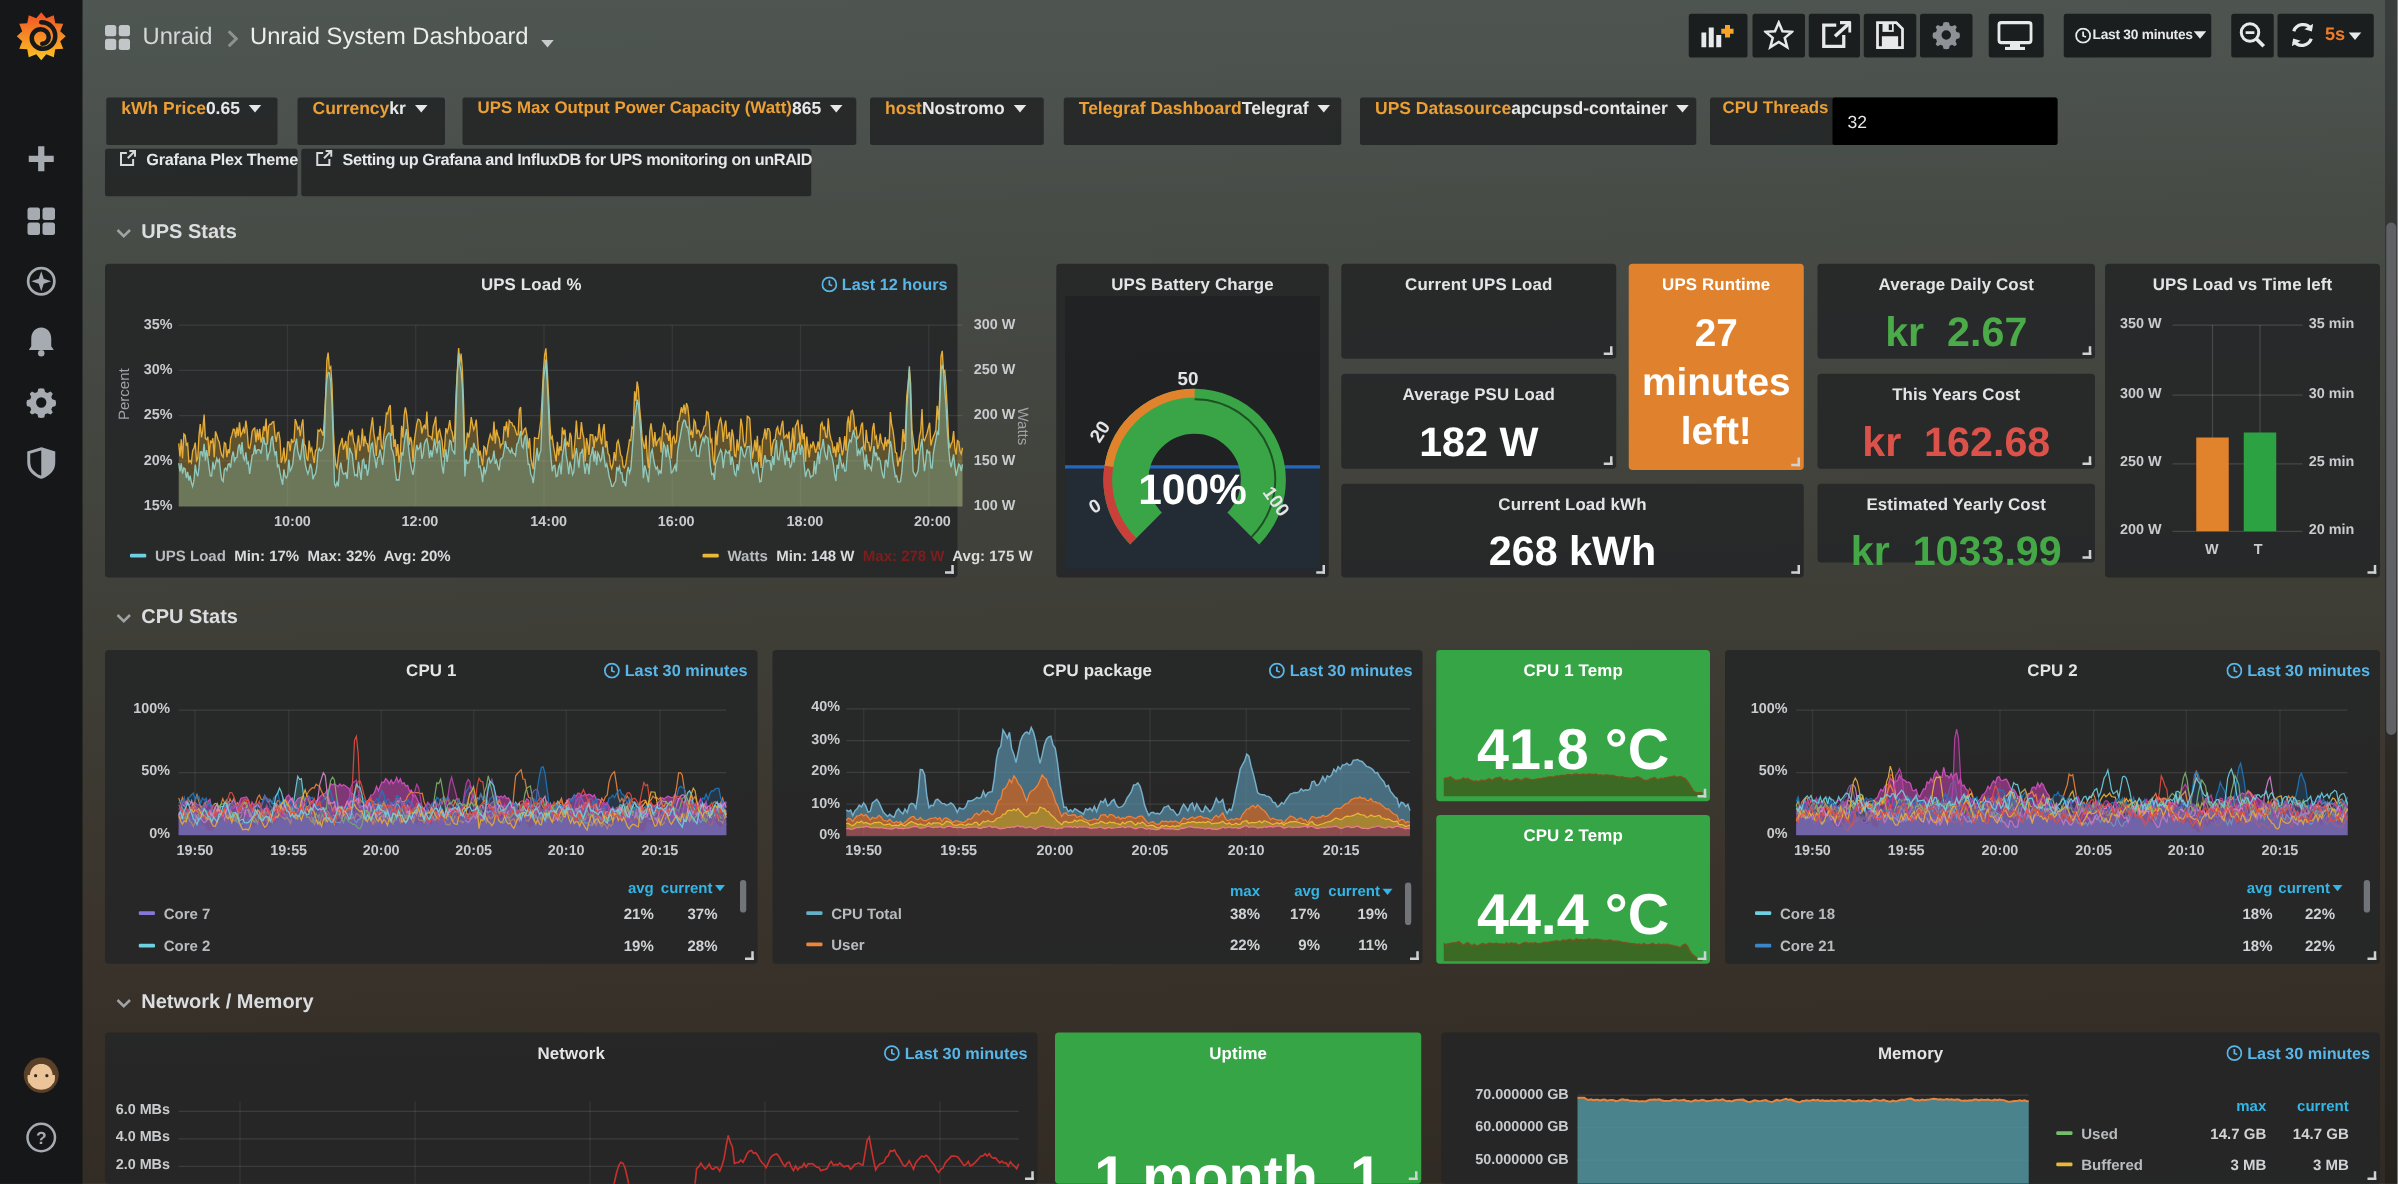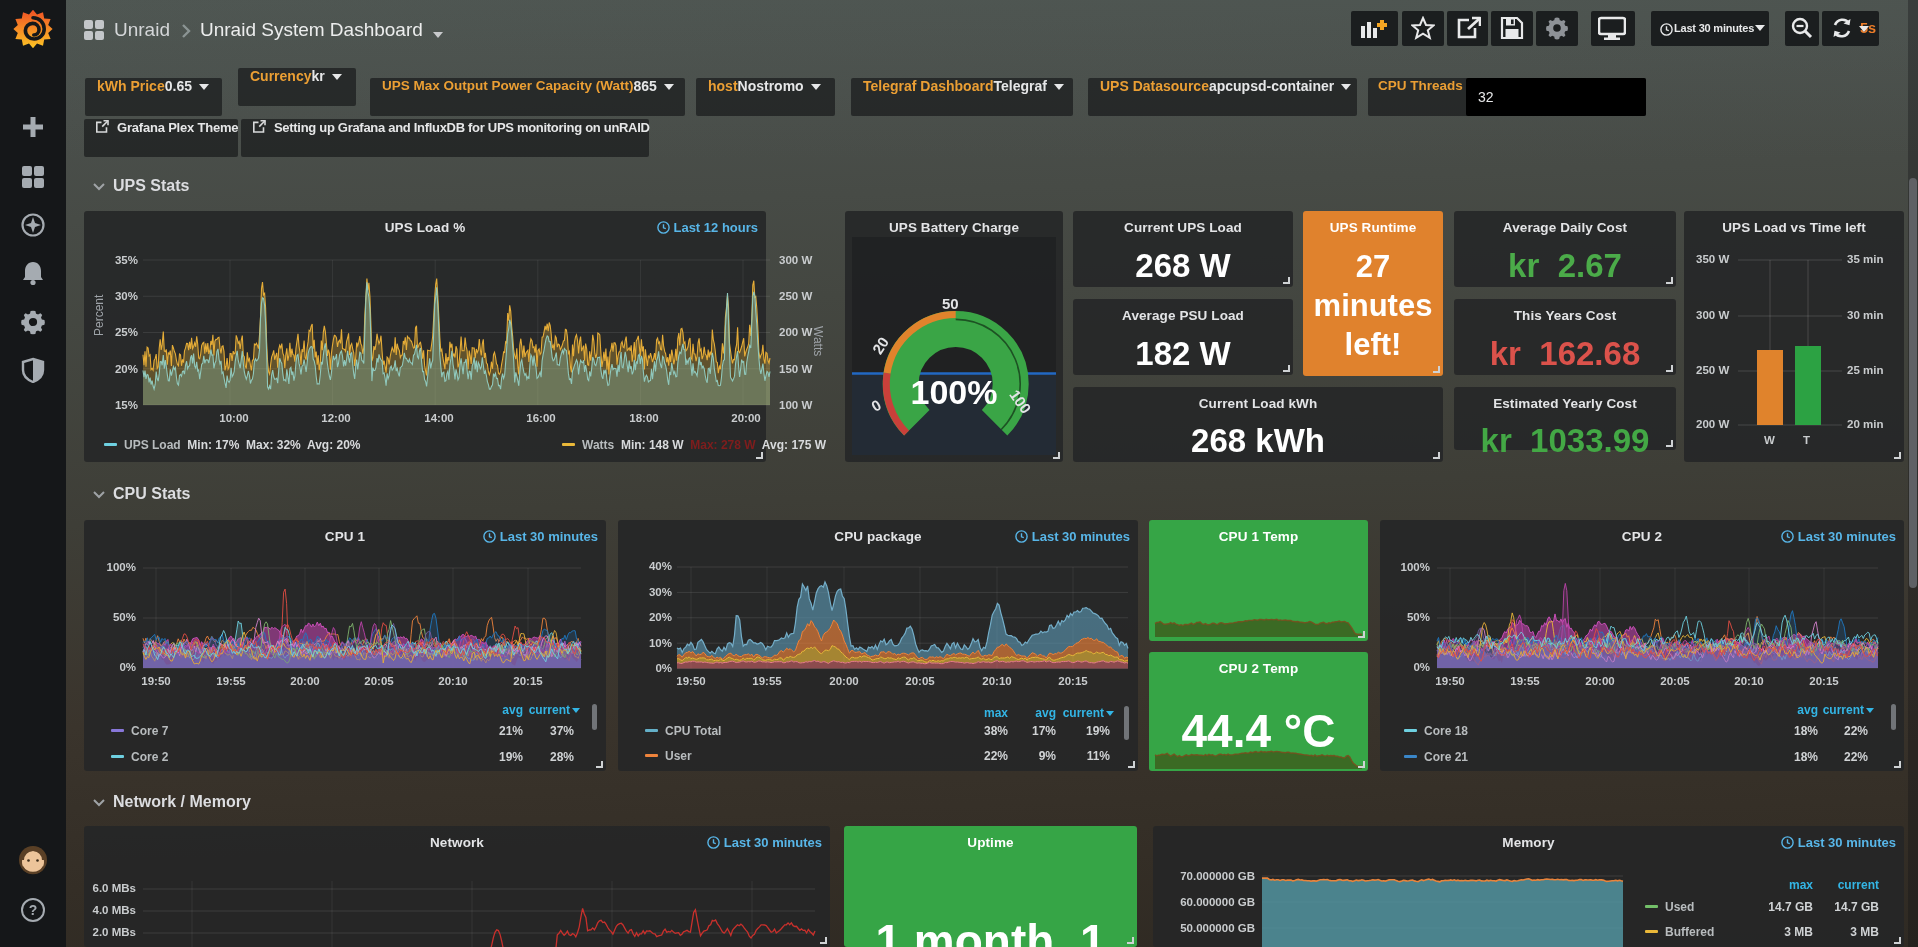--- a/index.html
+++ b/index.html
@@ -131,36 +131,36 @@
     <div style="position:absolute;left:23px;top:11px;font-size:11px;font-weight:bold;color:#e8e9ea;white-space:nowrap;letter-spacing:-0.2px">Last 30 minutes</div>
     <div style="position:absolute;right:4px;top:14px;width:0;height:0;border-left:5px solid transparent;border-right:5px solid transparent;border-top:6px solid #e8e9ea"></div>
   </div>
 <div class="tbtn" style="left:1785px;width:34px">
     <svg width="24" height="24" style="position:absolute;left:5px;top:5px">
       <circle cx="10" cy="10" r="7" fill="none" stroke="#e8e9ea" stroke-width="2.4"></circle>
       <path d="M6.5 10 H13.5" stroke="#e8e9ea" stroke-width="2.2"></path>
       <path d="M15 15 L21 21" stroke="#e8e9ea" stroke-width="3"></path>
     </svg>
   </div>
-<div class="tbtn" style="left:1822px;width:57px">
+<div class="tbtn" style="left:1822px;width:77px">
     <svg width="24" height="24" style="position:absolute;left:8px;top:5px">
       <path d="M19 7 A8 8 0 0 0 5 9" fill="none" stroke="#e8e9ea" stroke-width="2.6"></path>
       <path d="M19 2 V8 H13" fill="none" stroke="#e8e9ea" stroke-width="0"></path>
       <path d="M20.5 3 L19.5 9.2 L13.5 7.4 Z" fill="#e8e9ea"></path>
       <path d="M5 17 A8 8 0 0 0 19 15" fill="none" stroke="#e8e9ea" stroke-width="2.6"></path>
       <path d="M3.5 21 L4.5 14.8 L10.5 16.6 Z" fill="#e8e9ea"></path>
     </svg>
 <div style="position:absolute;left:38px;top:9px;font-size:14.5px;font-weight:bold;color:#ec7c28">5s</div>
     <div style="position:absolute;right:10px;top:15px;width:0;height:0;border-left:5px solid transparent;border-right:5px solid transparent;border-top:6px solid #e8e9ea"></div>
   </div>
 <div class="vbox" style="left:85px;top:78px;width:137px">
     <span class="vlab" style="font-size:14px">kWh Price</span>
     <span class="vval">0.65<span class="caret"></span></span>
   </div>
-<div class="vbox" style="left:238px;top:68px;width:118px">
+<div class="vbox" style="left:238px;top:78px;width:118px">
     <span class="vlab" style="font-size:14px">Currency</span>
     <span class="vval">kr<span class="caret"></span></span>
   </div>
 <div class="vbox" style="left:370px;top:78px;width:315px">
     <span class="vlab" style="font-size:13.5px">UPS Max Output Power Capacity (Watt)</span>
     <span class="vval">865<span class="caret"></span></span>
   </div>
 <div class="vbox" style="left:696px;top:78px;width:139px">
     <span class="vlab" style="font-size:14px">host</span>
     <span class="vval">Nostromo<span class="caret"></span></span>
@@ -261,21 +261,20 @@
     </svg>
     <div class="bigval" style="top:162px;font-size:34px">100%</div>
     <div style="position:absolute;left:97px;top:84px;font-size:15px;font-weight:bold;color:#e3e4e6">50</div>
     <div style="position:absolute;left:27px;top:126px;font-size:15px;font-weight:bold;color:#e3e4e6;transform:rotate(-57deg)">20</div>
     <div style="position:absolute;left:27px;top:186px;font-size:15px;font-weight:bold;color:#e3e4e6;transform:rotate(-30deg)">0</div>
     <div style="position:absolute;left:163px;top:182px;font-size:15px;font-weight:bold;color:#e3e4e6;transform:rotate(55deg)">100</div>
     <div class="corner"></div>
   </div>
 <div class="panel" style="left:1073px;top:211px;width:220px;height:76px;">
     <div class="ptitle">Current UPS Load</div>
-    <div class="bigval" style="top:36px;font-size:33px;color:#fff">268 W</div>
     <div class="corner"></div>
   </div>
 <div class="panel" style="left:1073px;top:299px;width:220px;height:76px;">
     <div class="ptitle">Average PSU Load</div>
     <div class="bigval" style="top:36px;font-size:33px;color:#fff">182 W</div>
     <div class="corner"></div>
   </div>
 <div class="panel" style="left:1073px;top:387px;width:370px;height:75px;">
     <div class="ptitle">Current Load kWh</div>
     <div class="bigval" style="top:35px;font-size:33px;color:#fff">268 kWh</div>
@@ -428,20 +427,21 @@
     <div class="legv" style="left:448px;top:204px;width:44px">19%</div>
     <div class="leg" style="left:27px;top:229px"><span class="sw" style="background:#ef843c"></span>User</div>
     <div class="legv" style="left:350px;top:229px;width:40px">22%</div>
     <div class="legv" style="left:398px;top:229px;width:40px">9%</div>
     <div class="legv" style="left:448px;top:229px;width:44px">11%</div>
     <div style="position:absolute;right:9px;top:186px;width:5px;height:34px;background:#717478;border-radius:3px"></div>
     <div class="corner"></div>
   </div>
 <div class="panel" style="left:1149px;top:520px;width:219px;height:121px;background:#36a546">
     <div class="ptitle" style="color:#fff">CPU 1 Temp</div>
+    <div class="bigval" style="top:52px;font-size:46px">41.8 °C</div>
     <svg width="219" height="121" style="position:absolute;left:0;top:0">
       <polygon points="6.0,103.6 7.7,102.4 9.5,102.4 11.2,101.6 13.0,102.7 14.7,104.2 16.4,104.2 18.2,104.0 19.9,103.8 21.7,102.5 23.4,103.7 25.1,102.9 26.9,104.1 28.6,104.7 30.4,105.5 32.1,104.7 33.8,105.7 35.6,104.4 37.3,104.5 39.1,104.7 40.8,103.9 42.5,103.1 44.3,104.5 46.0,103.7 47.7,102.4 49.5,102.3 51.2,102.0 53.0,103.8 54.7,104.4 56.4,103.6 58.2,104.7 59.9,104.8 61.7,104.2 63.4,103.2 65.1,103.3 66.9,104.1 68.6,104.5 70.4,103.1 72.1,102.7 73.8,103.2 75.6,104.0 77.3,103.8 79.1,103.6 80.8,103.3 82.5,103.1 84.3,102.9 86.0,102.5 87.8,102.2 89.5,101.8 91.2,101.6 93.0,101.8 94.7,101.4 96.5,100.8 98.2,101.0 99.9,100.4 101.7,100.4 103.4,100.5 105.2,99.7 106.9,99.9 108.6,100.3 110.4,99.5 112.1,99.4 113.8,99.7 115.6,100.0 117.3,99.3 119.1,99.8 120.8,99.6 122.5,99.4 124.3,99.7 126.0,99.6 127.8,99.3 129.5,100.4 131.2,99.9 133.0,100.4 134.7,100.2 136.5,100.0 138.2,100.5 139.9,100.5 141.7,100.5 143.4,101.2 145.2,101.5 146.9,101.8 148.6,101.5 150.4,102.0 152.1,102.2 153.9,102.5 155.6,102.8 157.3,102.5 159.1,102.1 160.8,101.6 162.6,102.1 164.3,103.1 166.0,104.2 167.8,104.5 169.5,104.4 171.3,103.2 173.0,102.7 174.7,102.2 176.5,103.5 178.2,103.7 179.9,102.7 181.7,103.1 183.4,102.2 185.2,102.0 186.9,101.7 188.6,101.4 190.4,101.0 192.1,102.0 193.9,101.6 195.6,101.4 197.3,102.3 199.1,102.9 200.8,105.1 202.6,107.7 204.3,110.5 206.0,113.3 207.8,114.2 209.5,114.2 211.3,114.2 213.0,114.2 213.0,117.0 6.0,117.0" fill="rgba(63,59,10,0.55)"></polygon>
       <polyline points="6.0,103.6 7.7,102.4 9.5,102.4 11.2,101.6 13.0,102.7 14.7,104.2 16.4,104.2 18.2,104.0 19.9,103.8 21.7,102.5 23.4,103.7 25.1,102.9 26.9,104.1 28.6,104.7 30.4,105.5 32.1,104.7 33.8,105.7 35.6,104.4 37.3,104.5 39.1,104.7 40.8,103.9 42.5,103.1 44.3,104.5 46.0,103.7 47.7,102.4 49.5,102.3 51.2,102.0 53.0,103.8 54.7,104.4 56.4,103.6 58.2,104.7 59.9,104.8 61.7,104.2 63.4,103.2 65.1,103.3 66.9,104.1 68.6,104.5 70.4,103.1 72.1,102.7 73.8,103.2 75.6,104.0 77.3,103.8 79.1,103.6 80.8,103.3 82.5,103.1 84.3,102.9 86.0,102.5 87.8,102.2 89.5,101.8 91.2,101.6 93.0,101.8 94.7,101.4 96.5,100.8 98.2,101.0 99.9,100.4 101.7,100.4 103.4,100.5 105.2,99.7 106.9,99.9 108.6,100.3 110.4,99.5 112.1,99.4 113.8,99.7 115.6,100.0 117.3,99.3 119.1,99.8 120.8,99.6 122.5,99.4 124.3,99.7 126.0,99.6 127.8,99.3 129.5,100.4 131.2,99.9 133.0,100.4 134.7,100.2 136.5,100.0 138.2,100.5 139.9,100.5 141.7,100.5 143.4,101.2 145.2,101.5 146.9,101.8 148.6,101.5 150.4,102.0 152.1,102.2 153.9,102.5 155.6,102.8 157.3,102.5 159.1,102.1 160.8,101.6 162.6,102.1 164.3,103.1 166.0,104.2 167.8,104.5 169.5,104.4 171.3,103.2 173.0,102.7 174.7,102.2 176.5,103.5 178.2,103.7 179.9,102.7 181.7,103.1 183.4,102.2 185.2,102.0 186.9,101.7 188.6,101.4 190.4,101.0 192.1,102.0 193.9,101.6 195.6,101.4 197.3,102.3 199.1,102.9 200.8,105.1 202.6,107.7 204.3,110.5 206.0,113.3 207.8,114.2 209.5,114.2 211.3,114.2 213.0,114.2" fill="none" stroke="rgba(120,80,30,0.9)" stroke-width="1.4"></polyline>
     </svg>
     <div class="corner"></div>
   </div>
 <div class="panel" style="left:1149px;top:652px;width:219px;height:119px;background:#36a546">
     <div class="ptitle" style="color:#fff">CPU 2 Temp</div>
     <div class="bigval" style="top:52px;font-size:46px">44.4 °C</div>
     <svg width="219" height="121" style="position:absolute;left:0;top:0">

